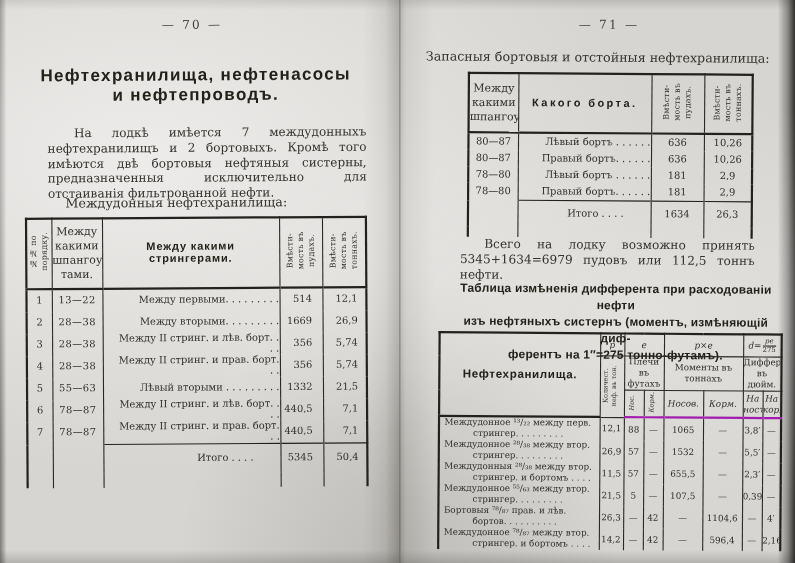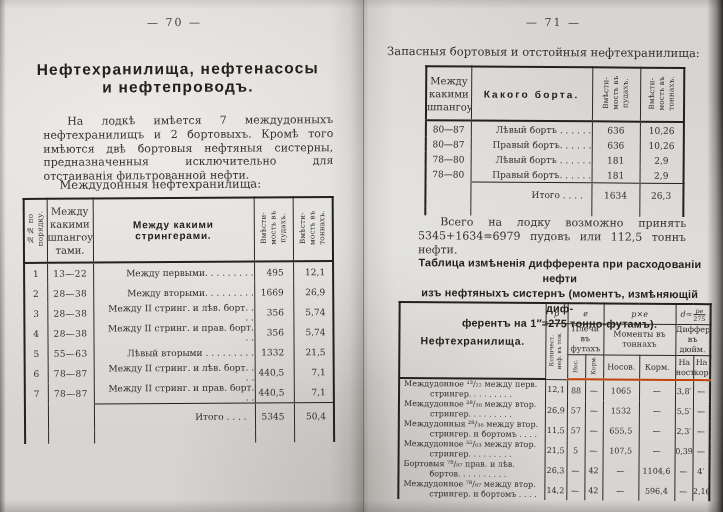--- a/index.html
+++ b/index.html
@@ -53,35 +53,35 @@
   
   .t1 th{height:62px;}
   .t1 td{height:20px;font-size:9px;}
   .c-num{text-align:center;}
   .c-fr{text-align:center;letter-spacing:.4px;}
   .c-name{text-align:right;padding-left:9px;}
   .c-pd{text-align:right;padding-right:9px;}
   .c-tn{text-align:right;padding-right:7px;}
   .tt{border-top:1.5px solid #23211d;}
   .total td{height:26px;}
-  .it{text-align:right;padding-right:8px;}
+  .it{text-align:right;padding-right:24px;}
   .tail td{height:13px;}
 
   
   .t2 th{height:52px;}
   .t2 td{height:15px;font-size:9px;}
   .t2 .c-ct{text-align:center;}
   .t2 .total td{height:24px;}
   .t2 .tail td{height:9px;}
 
   
   .t3 th,.t3 td{font-size:8px;}
   .t3 .h1 th{height:19px;}
   .t3 .h2 th{height:25px;}
-  .t3 .h3 th{height:23px;border-bottom:2px solid #c2410c;}
+  .t3 .h3 th{height:23px;border-bottom:2px solid #a21caf;font-style:italic;}
   .t3 .n3{border-bottom:2px solid #23211d;}
   .sym{font-style:italic;font-size:8.8px;}
   .lbl{font-size:7.1px;white-space:pre-line;line-height:1.25;color:#302e29;}
   .sub{font-size:6.6px;white-space:pre-line;line-height:1.2;color:#302e29;}
   .frac{display:inline-block;vertical-align:middle;font-size:6.3px;line-height:1.15;
         text-align:center;margin-left:1px;font-style:italic;}
   .fn{display:block;border-bottom:1px solid #2e2c28;padding:0 1px;}
   .fd{display:block;font-style:normal;}
   .t3 td{height:20px;}
   .nm{text-align:left;font-size:7.7px;line-height:9.6px;}
@@ -131,21 +131,21 @@
           <th><span class="vt">Вмѣсти-
 мость въ
 тоннахъ.</span></th>
         </tr>
       </thead>
       <tbody>
         <tr>
           <td class="c-num">1</td>
           <td class="c-fr">13—22</td>
           <td class="c-name">Между первыми. . . . . . . . .</td>
-          <td class="c-pd">495</td>
+          <td class="c-pd">514</td>
           <td class="c-tn">12,1</td>
         </tr>
         <tr>
           <td class="c-num">2</td>
           <td class="c-fr">28—38</td>
           <td class="c-name">Между вторыми. . . . . . . . .</td>
           <td class="c-pd">1669</td>
           <td class="c-tn">26,9</td>
         </tr>
         <tr>

